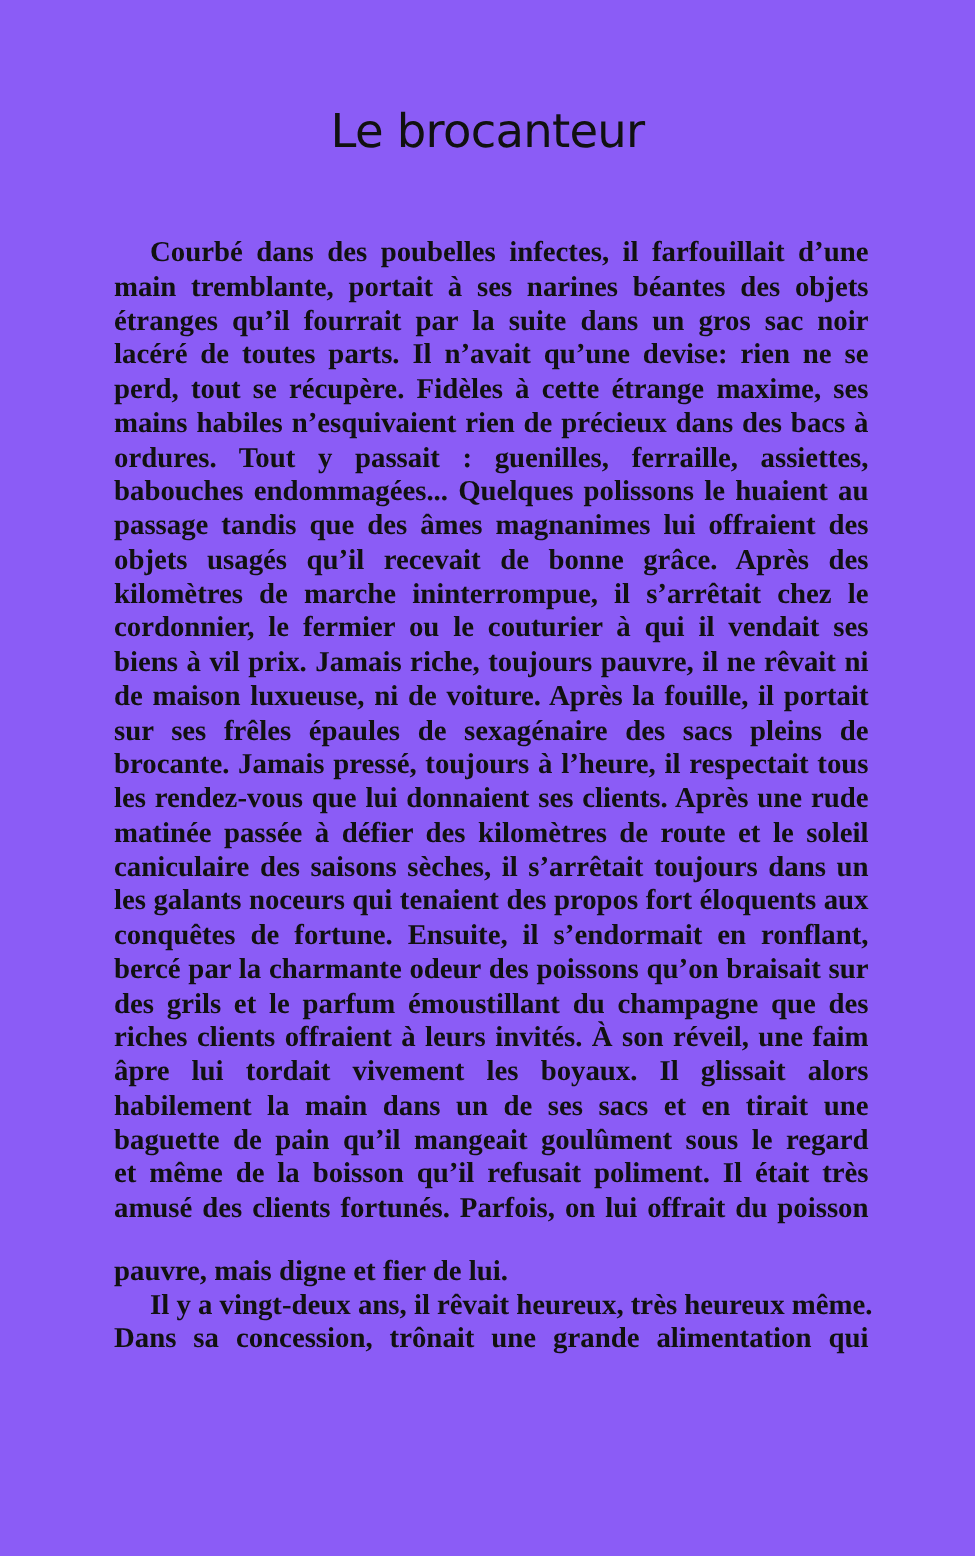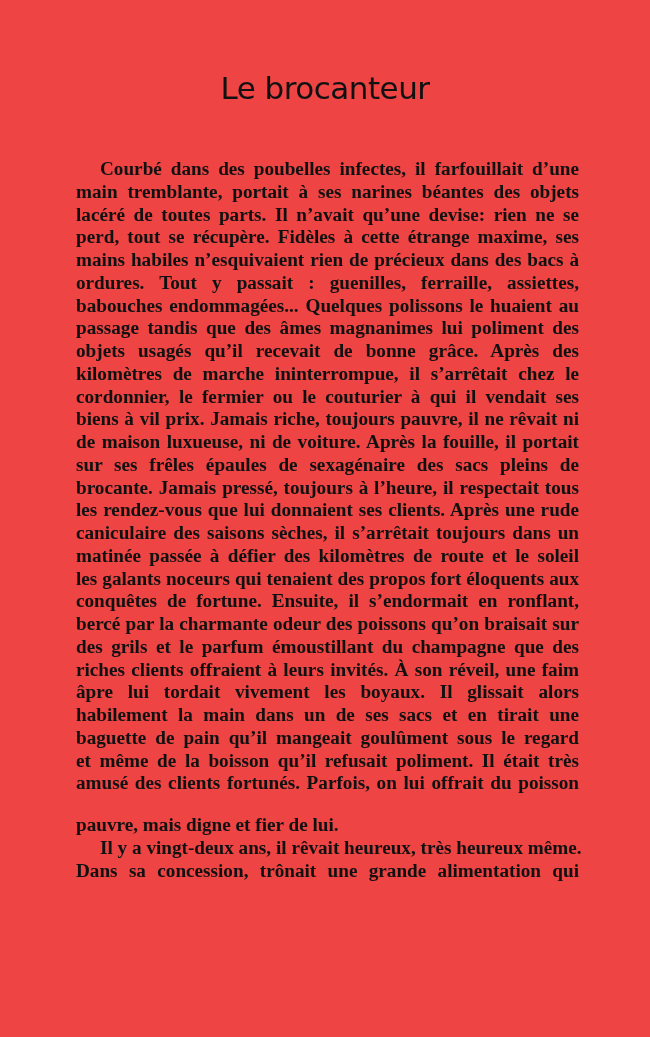--- a/index.html
+++ b/index.html
@@ -1,17 +1,17 @@
 <!DOCTYPE html>
 <html><head>
   <meta charset="utf-8">
   <style>
     html, body { margin: 0; padding: 0; background: #ffffff; }
     body { width: 650px; height: 1037px; position: relative; overflow: hidden; color: #111; }
-    .page { position: absolute; left: 0; top: 0; width: 650px; height: 1037px; background: #ef4444; }
+    .page { position: absolute; left: 0; top: 0; width: 650px; height: 1037px; background: #8b5cf6; }
     .title {
       position: absolute; left: 0; width: 650px; top: 68px;
       text-align: center;
       font-family: "DejaVu Sans", "Liberation Sans", sans-serif;
       font-size: 31px; letter-spacing: -0.5px; color: #111;
       line-height: 40px;
     }
     .body-text {
       position: absolute; left: 76px; top: 158px; width: 503px;
       font-family: "Liberation Serif", "DejaVu Serif", serif;
@@ -27,36 +27,37 @@
 </head>
 <body>
 
 <div class="page">
   <h1 class="title" style="margin:0;font-weight:normal;">Le brocanteur</h1>
 
   <div class="body-text">
     <div>
       <span class="line indent">Courbé dans des poubelles infectes, il farfouillait d’une</span>
       <span class="line">main tremblante, portait à ses narines béantes des objets</span>
+      <span class="line">étranges qu’il fourrait par la suite dans un gros sac noir</span>
       <span class="line">lacéré de toutes parts. Il n’avait qu’une devise: rien ne se</span>
       <span class="line">perd, tout se récupère. Fidèles à cette étrange maxime, ses</span>
       <span class="line">mains habiles n’esquivaient rien de précieux dans des bacs à</span>
       <span class="line">ordures. Tout y passait : guenilles, ferraille, assiettes,</span>
       <span class="line">babouches endommagées... Quelques polissons le huaient au</span>
-      <span class="line">passage tandis que des âmes magnanimes lui poliment des</span>
+      <span class="line">passage tandis que des âmes magnanimes lui offraient des</span>
       <span class="line">objets usagés qu’il recevait de bonne grâce. Après des</span>
       <span class="line">kilomètres de marche ininterrompue, il s’arrêtait chez le</span>
       <span class="line">cordonnier, le fermier ou le couturier à qui il vendait ses</span>
       <span class="line">biens à vil prix. Jamais riche, toujours pauvre, il ne rêvait ni</span>
       <span class="line">de maison luxueuse, ni de voiture. Après la fouille, il portait</span>
       <span class="line">sur ses frêles épaules de sexagénaire des sacs pleins de</span>
       <span class="line">brocante. Jamais pressé, toujours à l’heure, il respectait tous</span>
       <span class="line">les rendez-vous que lui donnaient ses clients. Après une rude</span>
+      <span class="line">matinée passée à défier des kilomètres de route et le soleil</span>
       <span class="line">caniculaire des saisons sèches, il s’arrêtait toujours dans un</span>
-      <span class="line">matinée passée à défier des kilomètres de route et le soleil</span>
       <span class="line">les galants noceurs qui tenaient des propos fort éloquents aux</span>
       <span class="line">conquêtes de fortune. Ensuite, il s’endormait en ronflant,</span>
       <span class="line">bercé par la charmante odeur des poissons qu’on braisait sur</span>
       <span class="line">des grils et le parfum émoustillant du champagne que des</span>
       <span class="line">riches clients offraient à leurs invités. À son réveil, une faim</span>
       <span class="line">âpre lui tordait vivement les boyaux. Il glissait alors</span>
       <span class="line">habilement la main dans un de ses sacs et en tirait une</span>
       <span class="line">baguette de pain qu’il mangeait goulûment sous le regard</span>
       <span class="line">et même de la boisson qu’il refusait poliment. Il était très</span>
       <span class="line">amusé des clients fortunés. Parfois, on lui offrait du poisson</span>

